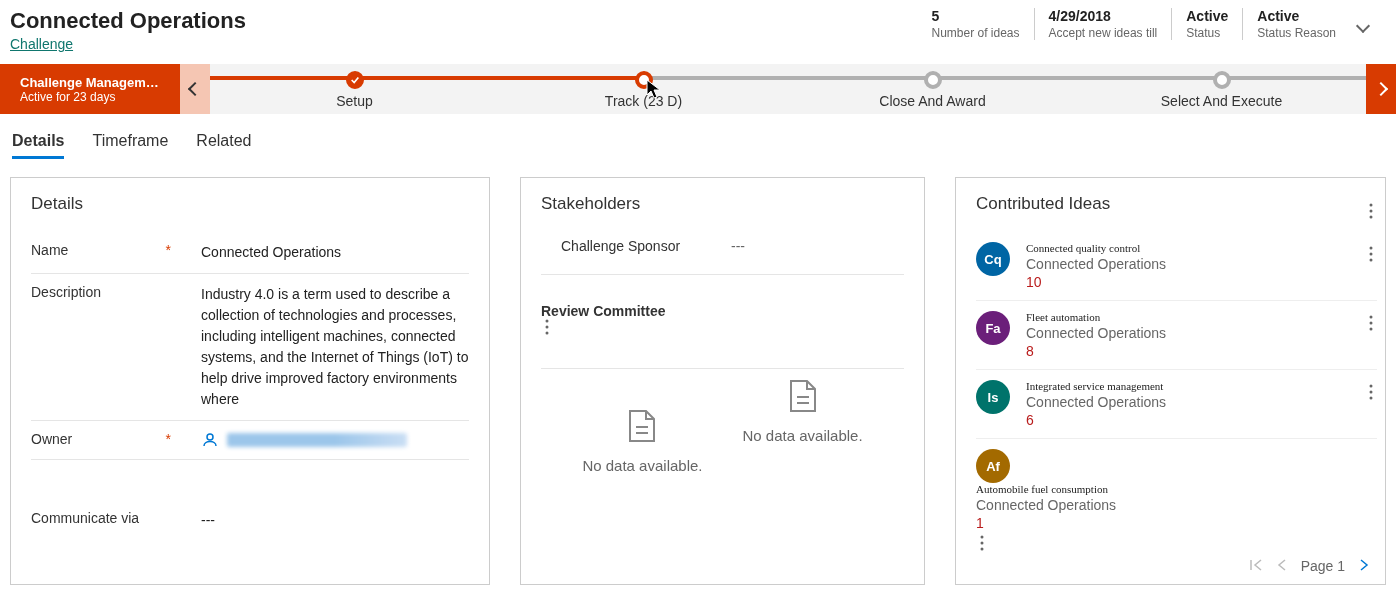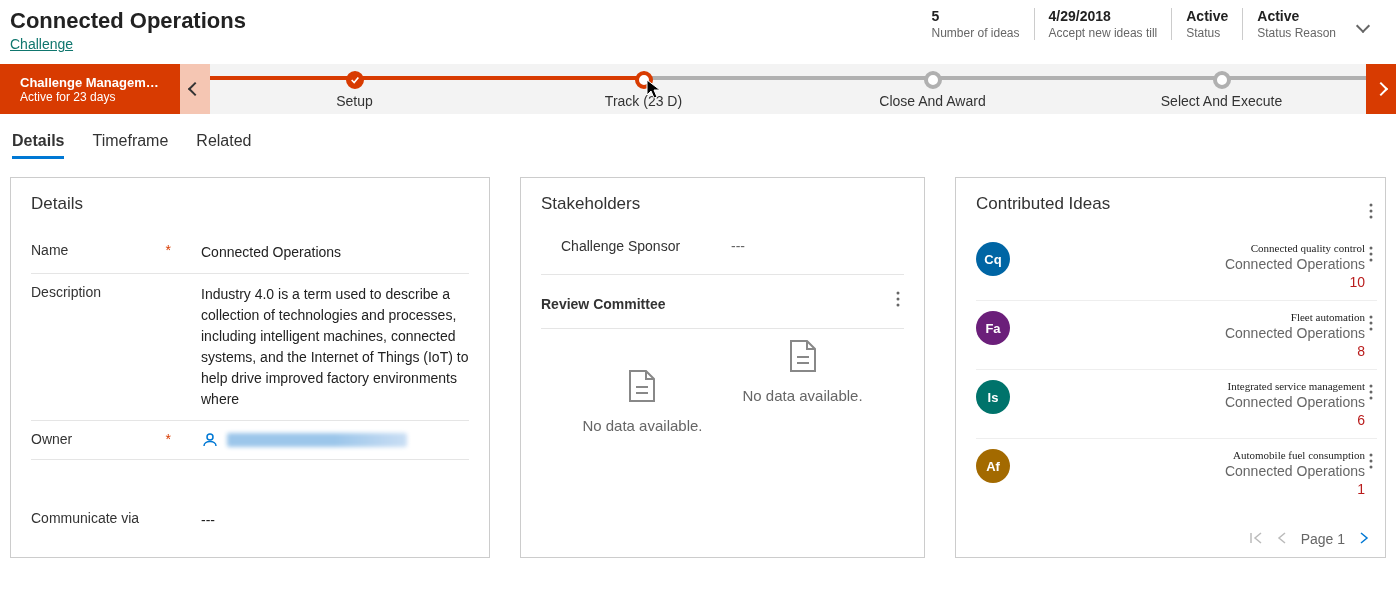--- a/index.html
+++ b/index.html
@@ -54,31 +54,31 @@
 .field-value { flex:1; font-size:14px; color:#222; line-height:1.5; }
 .field-value .owner { display:flex; align-items:center; gap:8px; }
 .owner-icon { color:#0078d4; }
 .owner-blur { display:inline-block; width:180px; height:14px; background:linear-gradient(90deg,#9cc6ea 60%, #c9def4 100%); filter:blur(2px); border-radius:2px;}
 .spacer { height:40px; }
 
 
 .sponsor-row { display:flex; padding:6px 0 20px 20px; }
 .sponsor-label { width:170px; font-size:14px; }
 .sponsor-value { color:#666; }
-.committee-header { display:flex; align-items:flex-end; justify-content:space-between; border-top:1px solid #e5e5e5; border-bottom:1px solid #e5e5e5; padding:16px 0; }
+.committee-header { display:flex; align-items:flex-start; justify-content:space-between; border-top:1px solid #e5e5e5; border-bottom:1px solid #e5e5e5; padding:28px 0;flex-direction:column; }
 .committee-title { font-size:14px; font-weight:600; }
 .more-icon { color:#666; cursor:pointer; font-size:18px; padding:0 4px;}
 .nodata-wrap { display:flex; gap:40px; justify-content:center; padding:40px 0 10px; }
 .nodata { text-align:center; color:#666; }
 .nodata svg { display:block; margin:0 auto 14px; }
 .nodata-text { font-size:15px; }
 
 
-.idea-row { display:flex; align-items:flex-start; padding:10px 0; border-bottom:1px solid #eee;text-align:right; }
-.idea-row:last-of-type { border-bottom:none; }
+.idea-row { display:flex; align-items:flex-start; padding:10px 0; border-bottom:1px solid #eee; }
+.idea-row:last-of-type { border-bottom:none;flex-direction:column; }
 .idea-avatar { width:34px; height:34px; border-radius:50%; display:flex; align-items:center; justify-content:center; color:#fff; font-size:13px; font-weight:600; margin-right:16px; flex-shrink:0; }
 .idea-body { flex:1; }
 .idea-title { font-size:11px; color:#222;font-family:Liberation Serif, serif; }
 .idea-sub { font-size:14px; color:#666; margin-top:2px; }
 .idea-count { font-size:14px; color:#b91c1c; margin-top:2px; }
 .idea-more { color:#666; cursor:pointer; padding:4px;}
 
 
 .pager { position:absolute; bottom:10px; right:16px; display:flex; align-items:center; gap:14px; color:#666; font-size:14px; }
 .pager .arrow { cursor:pointer; }

